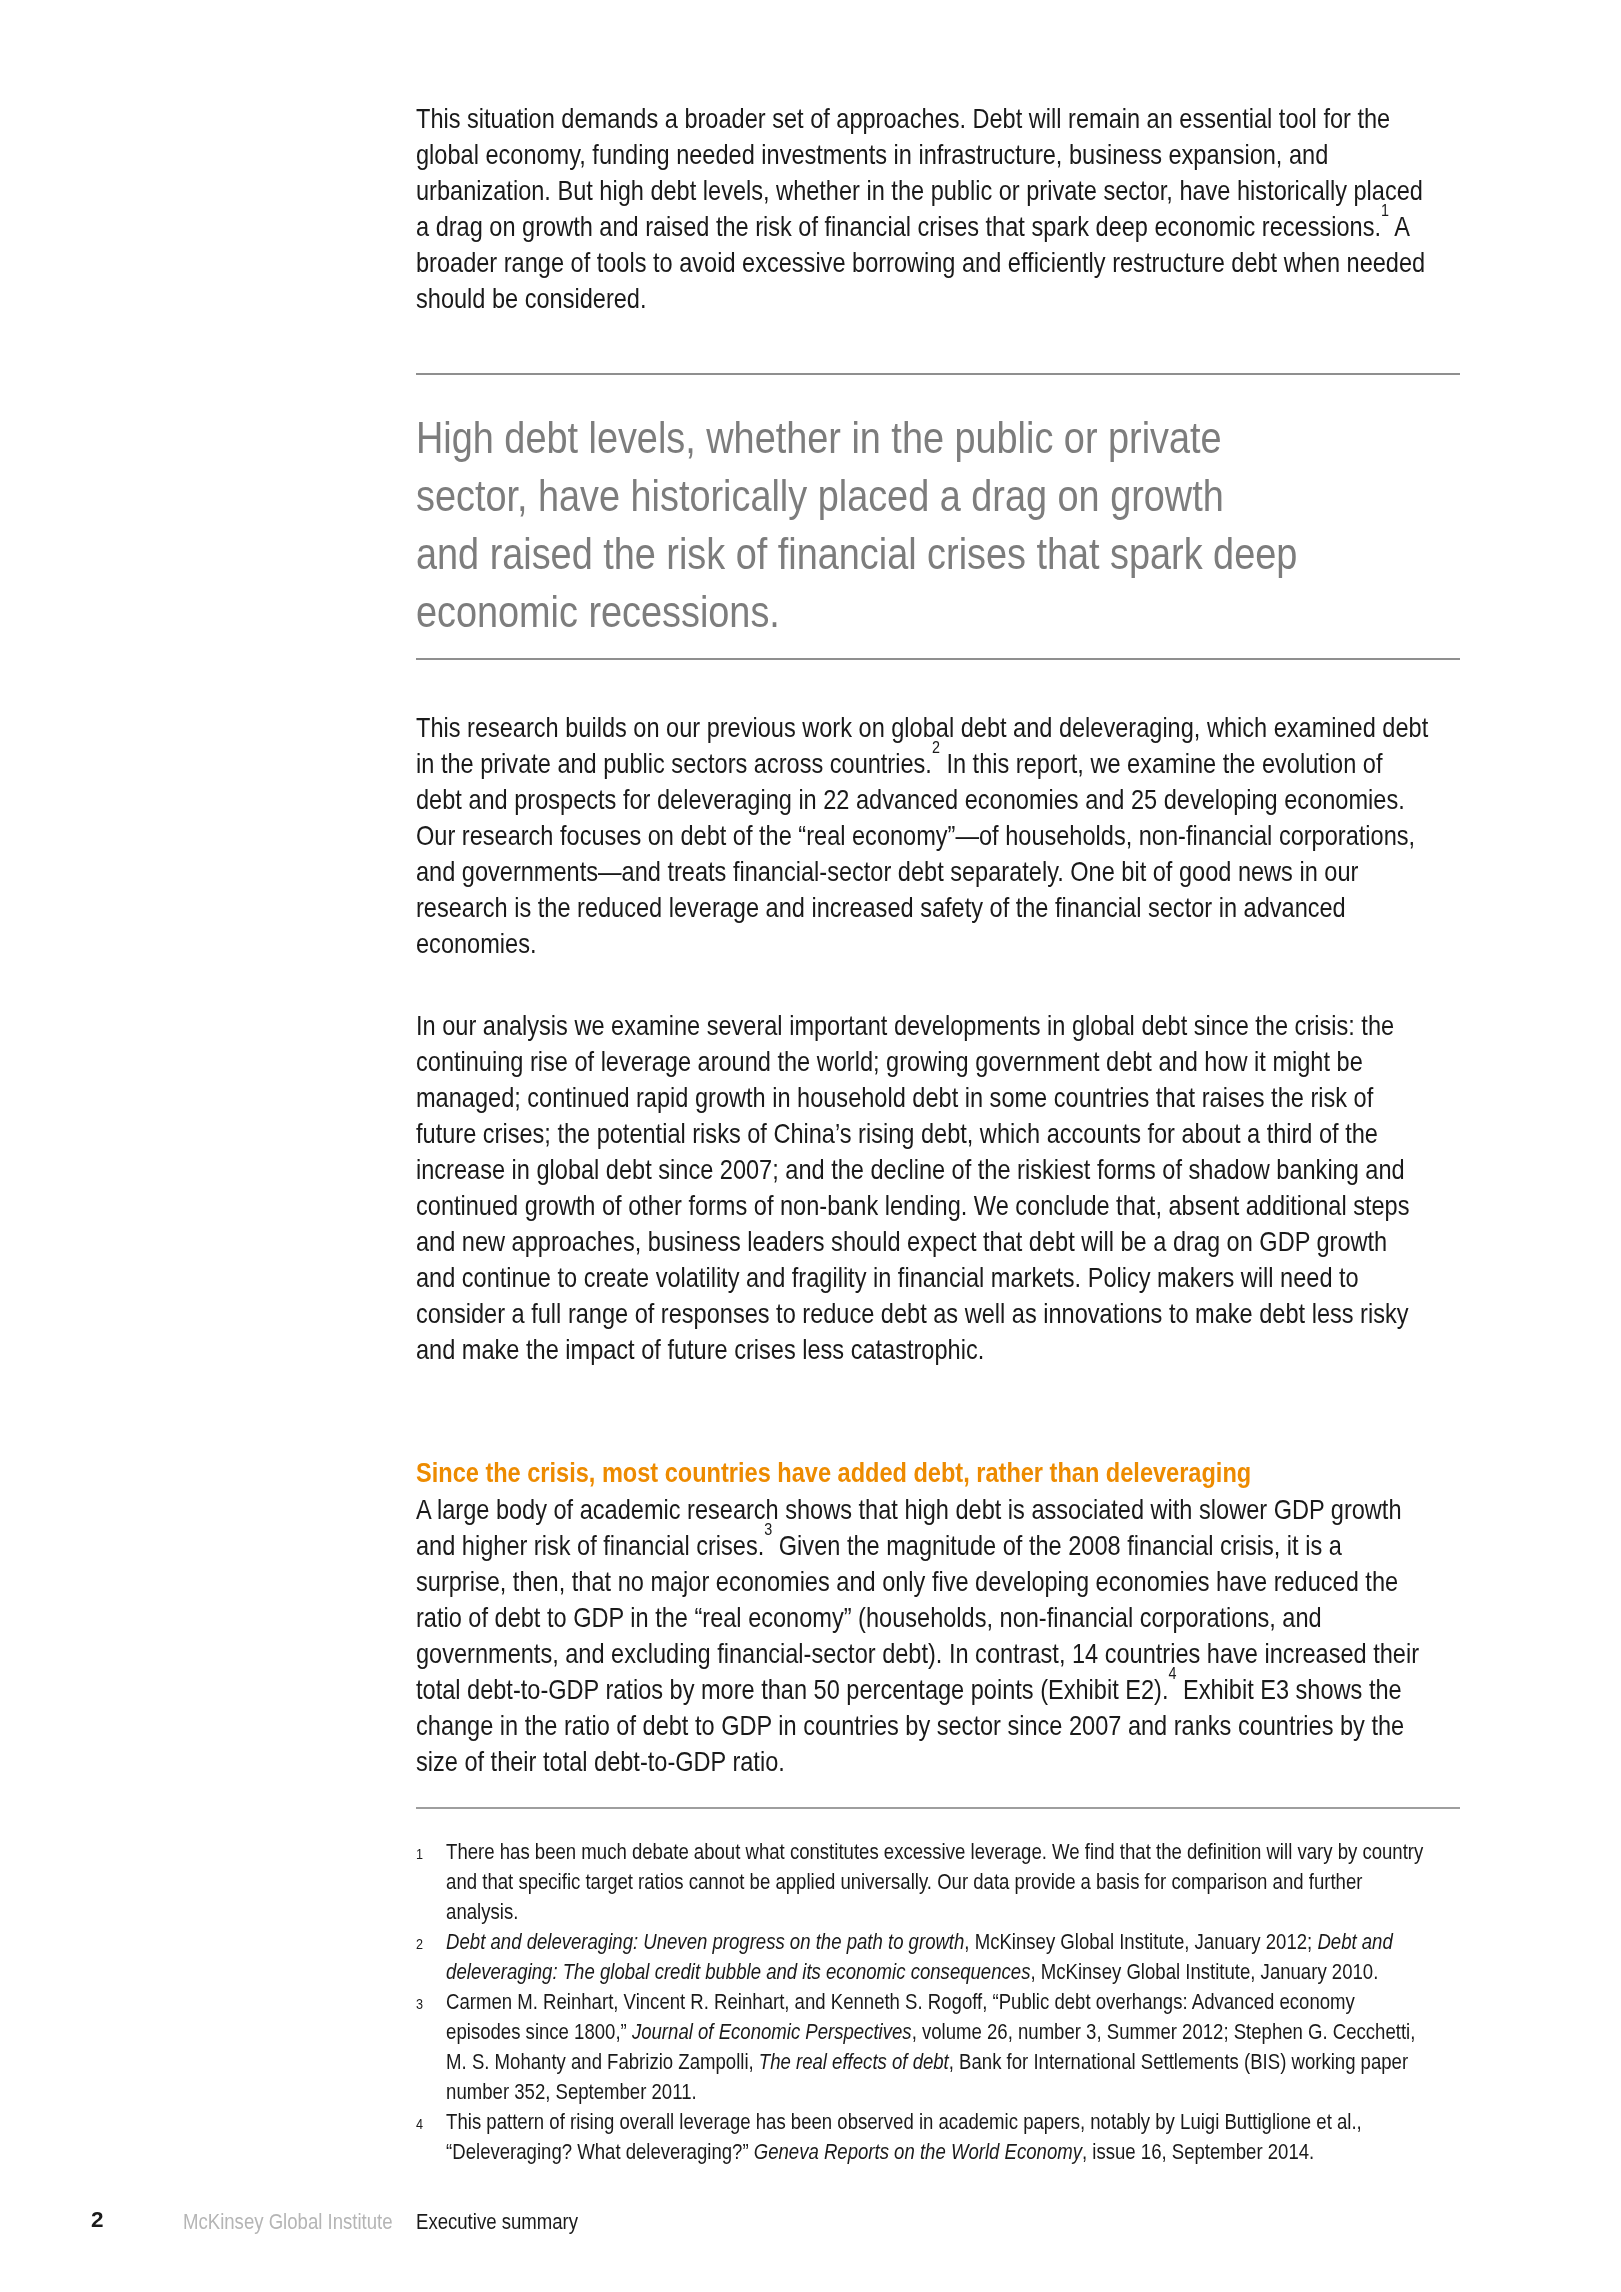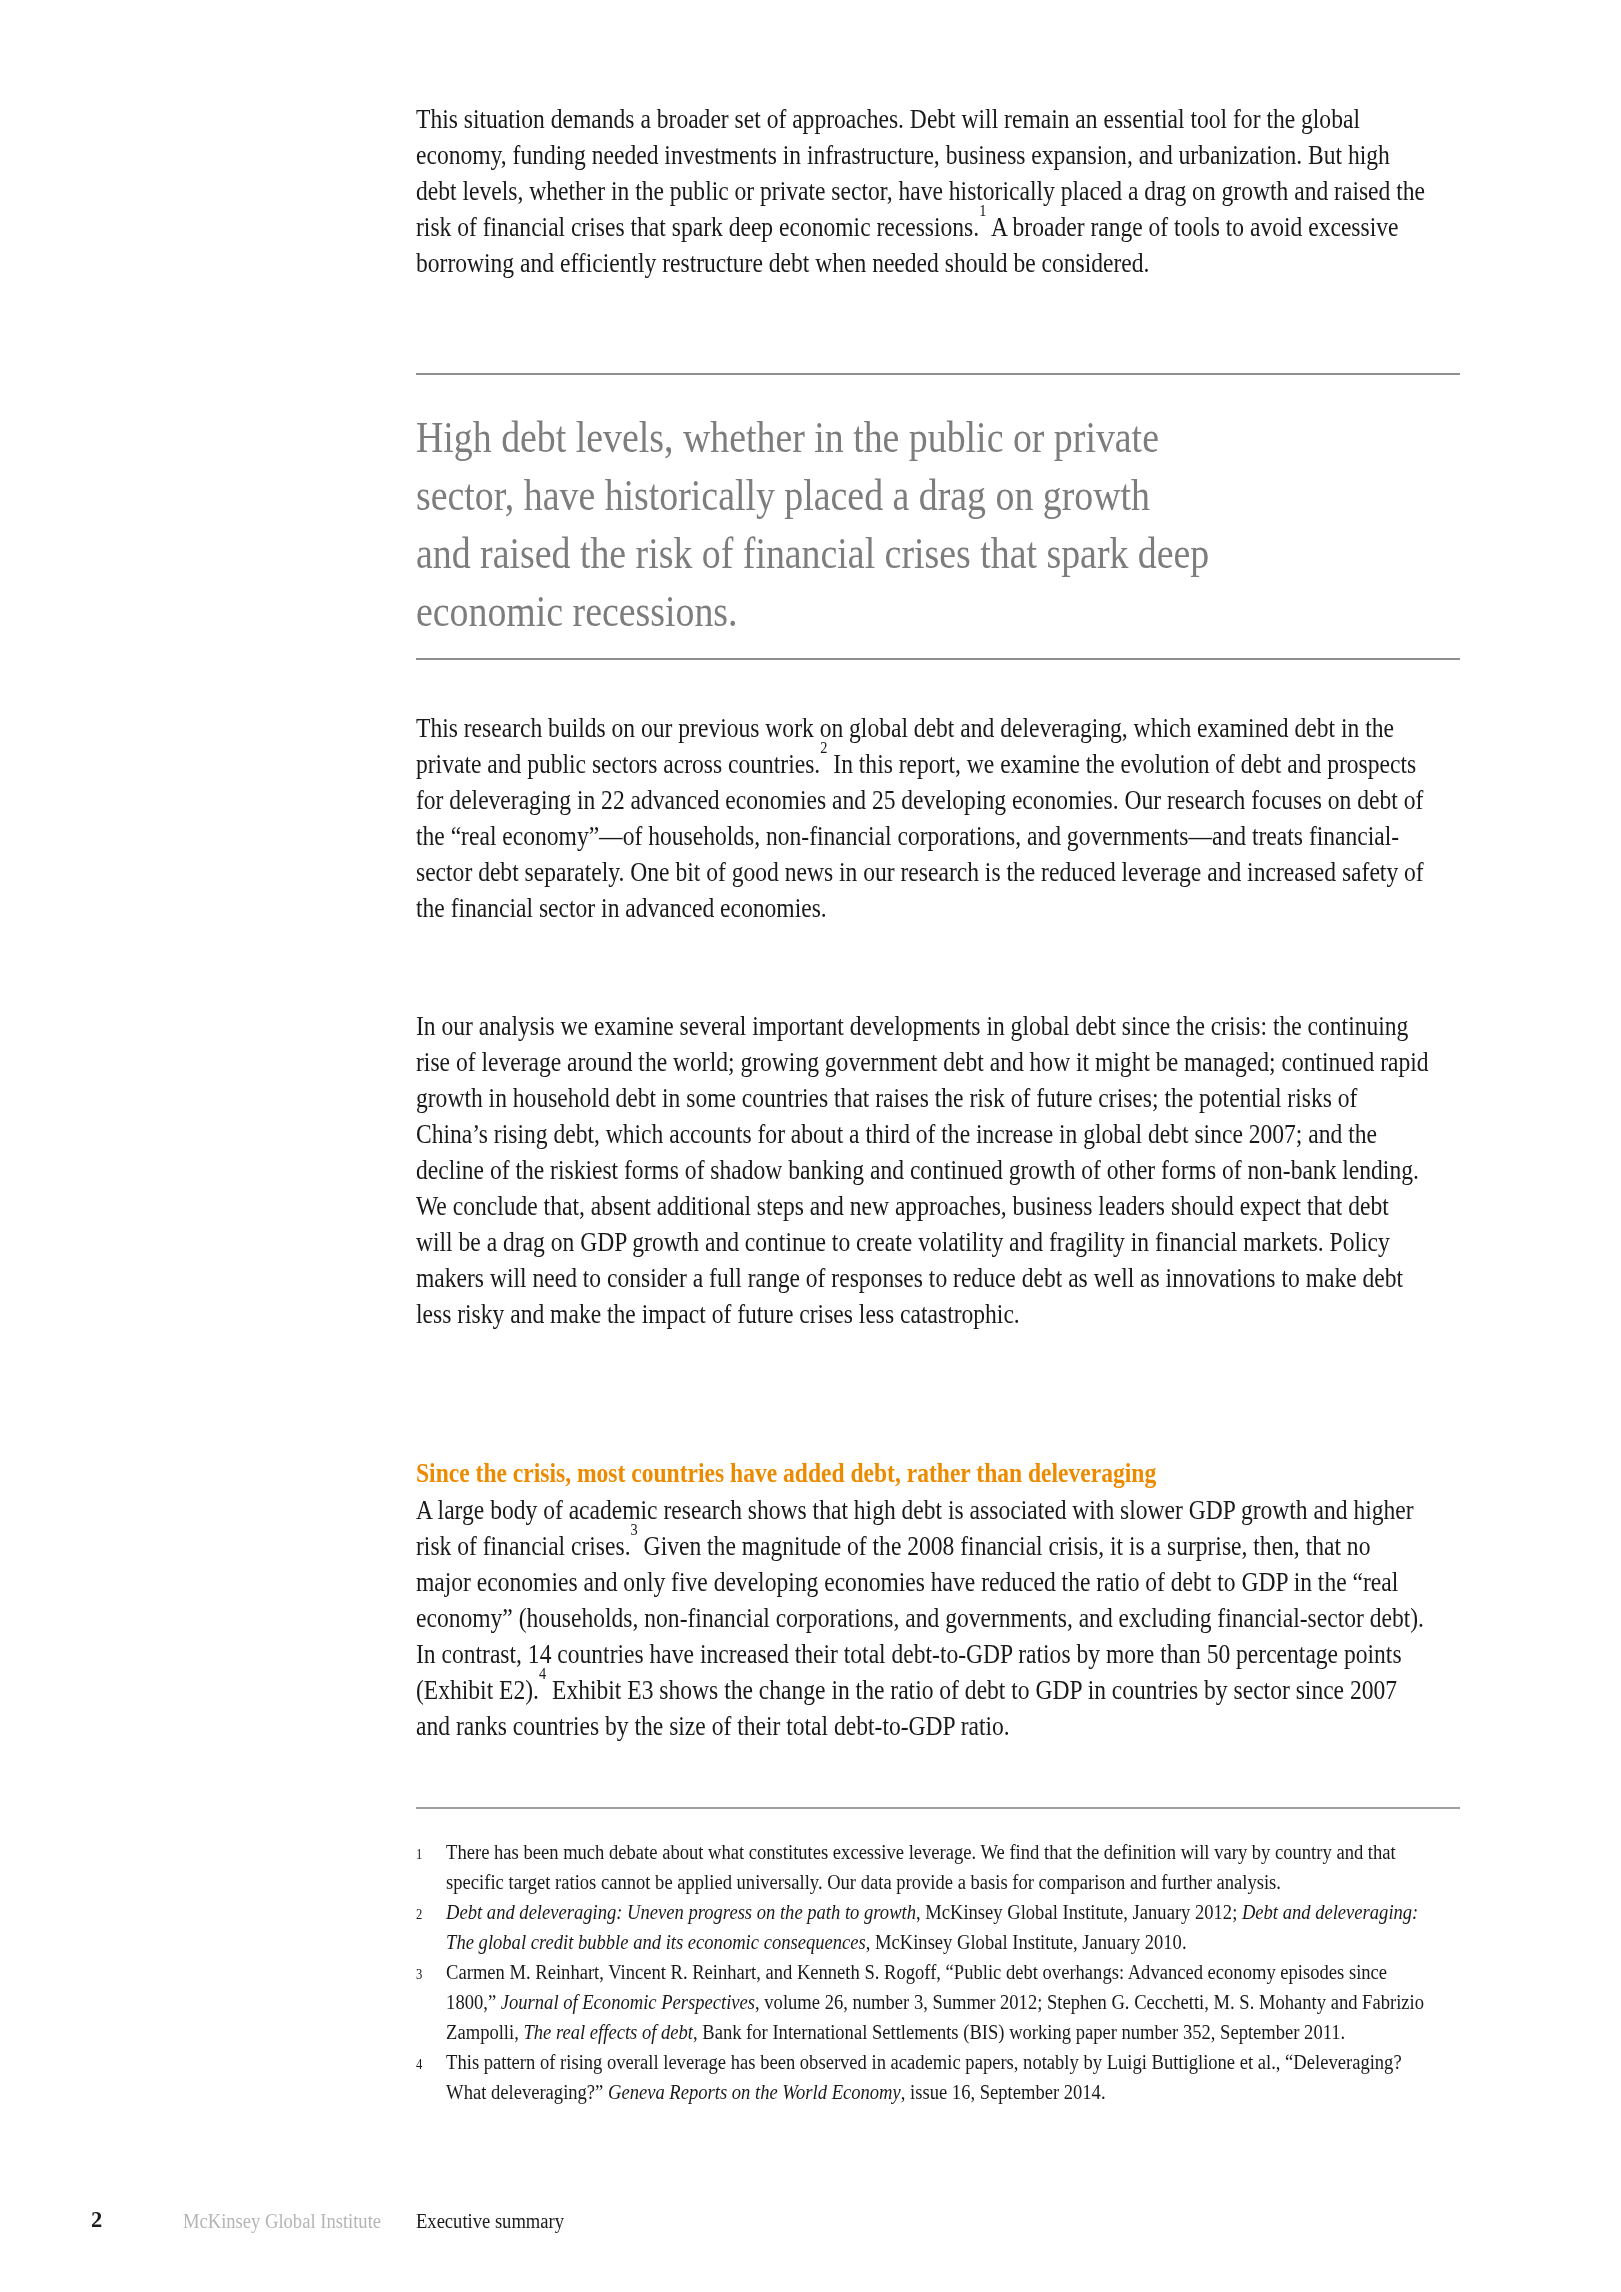--- a/index.html
+++ b/index.html
@@ -1,20 +1,20 @@
 <!DOCTYPE html>
 <html style="--accent-orange: #ED8B00; --quote-gray: #7D7D7D; --rule-gray: #8F8F8F; --footnote-rule-gray: #9E9E9E; --footer-gray: #B5B5B5; --text-black: #1A1A1A;"><head>
 <meta charset="utf-8">
 <style>
   html,body{margin:0;padding:0;background:#ffffff;}
   .page{
     position:relative;
     width:1621px;height:2293px;
     background:#ffffff;
-    font-family:Liberation Serif, serif;
+    font-family:Liberation Sans, sans-serif;
     color:var(--text-black,#1a1a1a);
     overflow:hidden;
   }
   .col{position:absolute;left:416px;}
   
   .condense{transform:scaleX(0.86);transform-origin:left top;width:1180px;}
   .body-text{font-size:27.4px;line-height:36px;}
   .body-text sup, .para sup{
     font-size:16.7px;line-height:0;position:relative;top:-9.8px;letter-spacing:0;
   }

